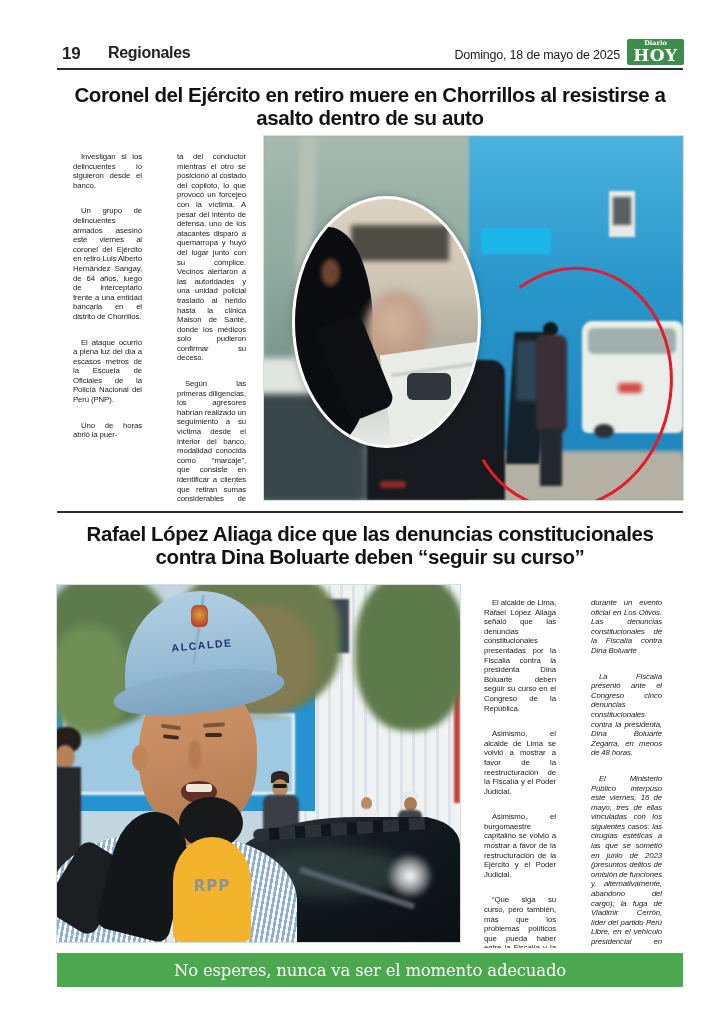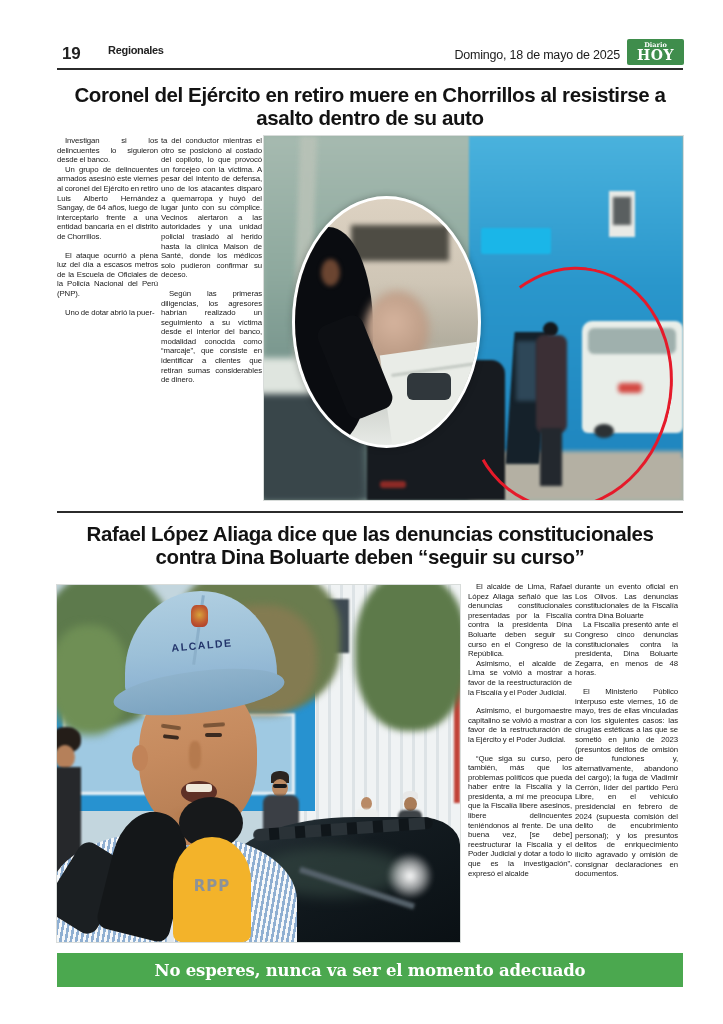--- a/index.html
+++ b/index.html
@@ -1,41 +1,41 @@
 <!DOCTYPE html>
 <html lang="es" style="--brand-green: #3f8d4c; --banner-green: #4ba84f; --annotation-red: #e51a2a; --wall-blue: #2a97cc;"><head>
 <meta charset="utf-8">
 <style>
   html,body{margin:0;padding:0;background:#ffffff;}
   .page{position:relative;width:723px;height:1024px;background:#fff;overflow:hidden;
         font-family:"Liberation Sans",sans-serif;color:#191919;}
   
   .pgnum{position:absolute;left:62px;top:44px;font-size:17px;font-weight:bold;color:#222;letter-spacing:-0.3px;}
-  .section{position:absolute;left:108px;top:44px;font-size:11px;font-weight:bold;color:#222;letter-spacing:-0.3px;}
+  .section{position:absolute;left:108px;top:44px;font-size:16px;font-weight:bold;color:#222;letter-spacing:-0.3px;}
   .date{position:absolute;left:420px;top:48px;width:200px;text-align:right;font-size:12.5px;color:#1c1c1c;letter-spacing:-0.2px;}
   .logo{position:absolute;left:627px;top:39px;width:57px;height:26px;background:var(--brand-green,#3f8d4c);
         border-radius:2px;display:flex;flex-direction:column;align-items:center;justify-content:center;line-height:1;}
   .logo-top{font-family:"DejaVu Serif",serif;font-weight:bold;font-size:6.5px;color:#fff;}
-  .logo-main{font-family:"DejaVu Serif",serif;font-weight:bold;font-size:14px;color:#fff;letter-spacing:0.5px;}
+  .logo-main{font-family:"DejaVu Serif",serif;font-weight:bold;font-size:17px;color:#fff;letter-spacing:0.5px;}
   .rule{position:absolute;left:57px;width:626px;height:2px;background:#2b2b2b;}
   .rule1{top:68px;}
   .rule2{top:511px;height:1.6px;}
   
   .headline{position:absolute;left:57px;width:626px;margin:0;text-align:center;
             font-size:20.5px;line-height:23px;font-weight:bold;color:#131313;letter-spacing:-0.4px;}
   .h1a{top:83px;}
   .h2a{top:522px;}
   
   .col{position:absolute;font-size:7.8px;line-height:9.6px;text-align:justify;color:#1a1a1a;
        letter-spacing:-0.1px;word-spacing:-0.2px;hyphens:auto;}
   .colA1{left:57px;top:136px;width:101px;height:369px;overflow:hidden;}
   .colA2{left:161px;top:136px;width:101px;height:369px;overflow:hidden;}
   .colB1{left:468px;top:582px;width:104px;height:366px;overflow:hidden;}
-  .colB2{left:575px;top:582px;width:103px;height:366px;overflow:hidden;}
-  .para{margin:0;text-indent:8px;}
+  .colB2{left:575px;top:582px;width:103px;height:366px;overflow:hidden;font-style:italic;}
+  .para{margin:16px;text-indent:8px;}
   .para.gap{margin-top:9px;}
   .para.noindent{text-indent:0;}
   
   .photo{position:absolute;overflow:hidden;background:#9db3a7;outline:1px solid #d8dcda;}
   .photo1{left:264px;top:136px;width:419px;height:364px;}
   .photo2{left:57px;top:585px;width:403px;height:357px;background:#c3d6de;}
   .photo div{position:absolute;}
   
   .p1-left{left:0;top:0;width:212px;height:364px;
      background:linear-gradient(180deg,#a6bab0 0%,#8ea99e 38%,#74928a 68%,#46565a 100%);filter:blur(2px);}
@@ -141,21 +141,21 @@
   .p2-micblack{left:52px;top:226px;width:74px;height:126px;background:#141719;
       border-radius:48% 48% 16% 16% / 40% 40% 10% 10%;transform:rotate(14deg);}
   .p2-michead{left:122px;top:212px;width:64px;height:52px;background:#17191b;border-radius:50%;}
   .p2-rpp{left:116px;top:252px;width:78px;height:105px;background:#f3b32a;
       border-radius:50% 50% 10% 10% / 42% 42% 8% 8%;}
   .p2-rpp-label{left:116px;top:292px;width:78px;text-align:center;font-size:15px;font-weight:bold;
       color:#8d9298;letter-spacing:1px;font-family:"DejaVu Sans",sans-serif;}
   
   .banner{position:absolute;left:57px;top:953px;width:626px;height:34px;background:var(--banner-green,#4ba84f);
       display:flex;align-items:center;justify-content:center;}
-  .banner span{font-family:"DejaVu Serif",serif;font-weight:bold;font-size:16.5px;color:#fff;letter-spacing:-0.2px;}
+  .banner span{font-family:"DejaVu Serif",serif;font-weight:normal;font-size:16.5px;color:#fff;letter-spacing:-0.2px;}
 </style>
 </head>
 <body>
 
 <div class="page">
 
   <span class="pgnum">19</span>
   <span class="section">Regionales</span>
   <span class="date">Domingo, 18 de mayo de 2025</span>
   <div class="logo">
@@ -163,21 +163,21 @@
     <span class="logo-main">HOY</span>
   </div>
   <div class="rule rule1"></div>
 
   <h1 class="headline h1a">Coronel del Ejército en retiro muere en Chorrillos al resistirse a asalto dentro de su auto</h1>
 
   <div class="col colA1">
     <p class="para">Investigan si los delincuentes lo siguieron desde el banco.</p>
     <p class="para">Un grupo de delincuentes armados asesinó este viernes al coronel del Ejército en retiro Luis Alberto Hernández Sangay, de 64 años, luego de interceptarlo frente a una entidad bancaria en el distrito de Chorrillos.</p>
     <p class="para gap">El ataque ocurrió a plena luz del día a escasos metros de la Escuela de Oficiales de la Policía Nacional del Perú (PNP).</p>
-    <p class="para gap">Uno de dotar abrió la puer-</p>
+    <p class="para gap">Uno de horas abrió la puer-</p>
   </div>
 
   <div class="col colA2">
     <p class="para noindent">ta del conductor mientras el otro se posicionó al costado del copiloto, lo que provocó un forcejeo con la víctima. A pesar del intento de defensa, uno de los atacantes disparó a quemarropa y huyó del lugar junto con su cómplice. Vecinos alertaron a las autoridades y una unidad policial trasladó al herido hasta la clínica Maison de Santé, donde los médicos solo pudieron confirmar su deceso.</p>
     <p class="para gap">Según las primeras diligencias, los agresores habrían realizado un seguimiento a su víctima desde el interior del banco, modalidad conocida como “marcaje”, que consiste en identificar a clientes que retiran sumas considerables de dinero.</p>
   </div>
 
   <div class="photo photo1">
     <div class="p1-left"></div>
     <div class="p1-wall"></div>

